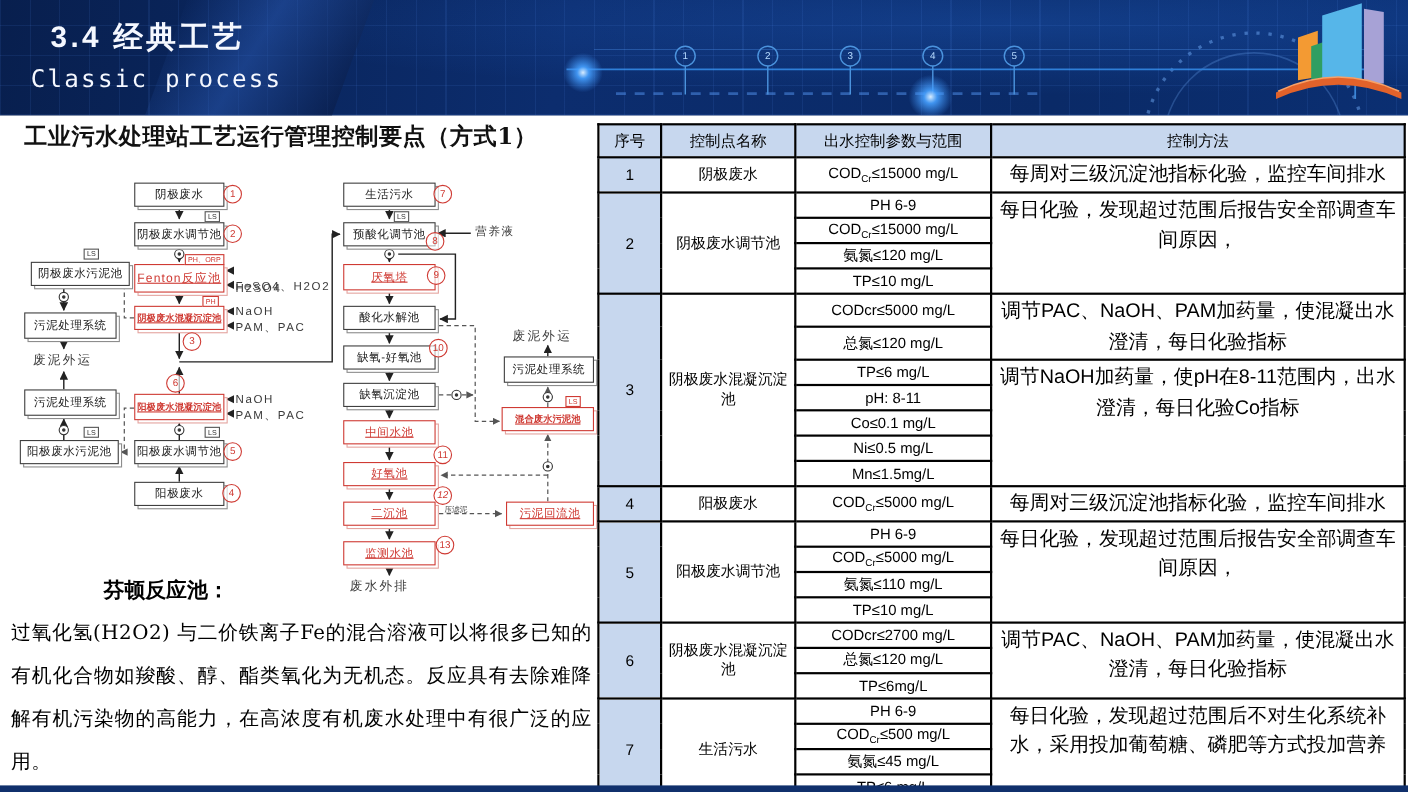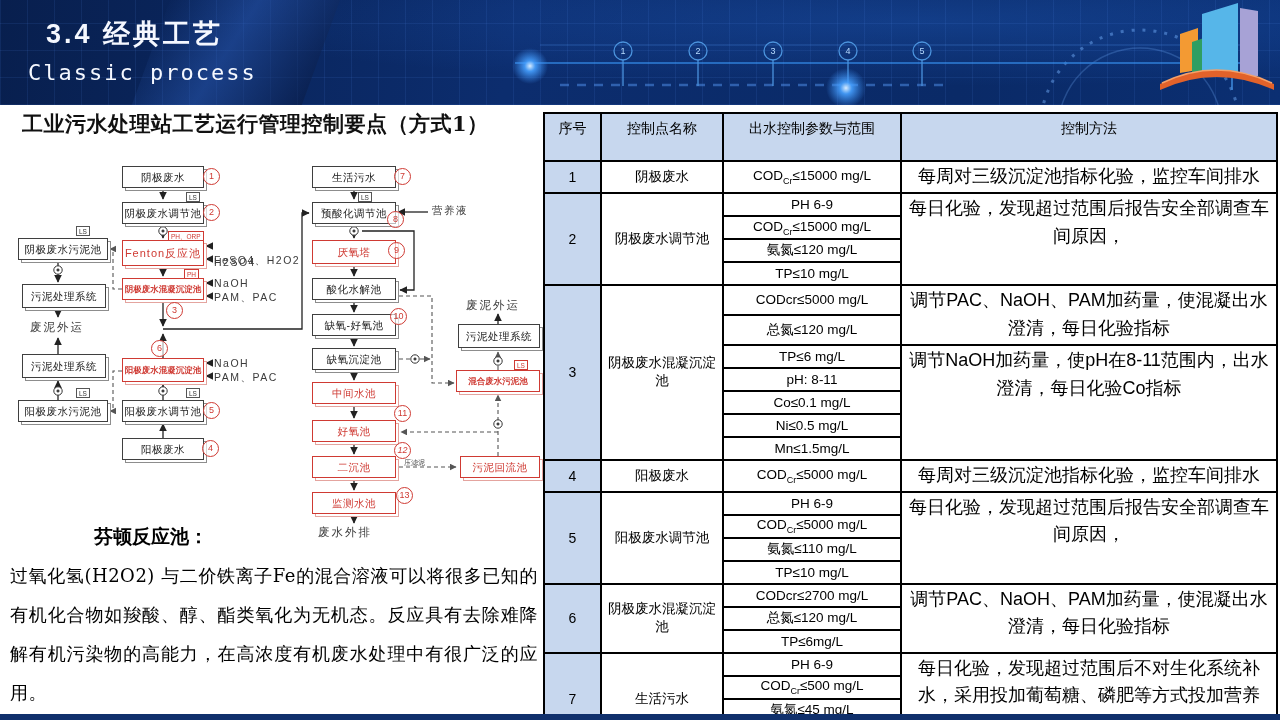--- a/index.html
+++ b/index.html
@@ -26,41 +26,41 @@
   .stitle{position:absolute;left:22px;top:110px;width:516px;font-family:"DejaVu Serif",serif;
     font-size:21px;font-weight:700;color:#111;letter-spacing:0.5px;}
 
   
   .flowchart{position:absolute;inset:0;pointer-events:none;}
   .flowchart svg{position:absolute;left:0;top:0;}
   .fl{position:absolute;box-sizing:border-box;}
   .fl.box{display:flex;align-items:center;justify-content:center;background:#fff;border:1.4px solid #3f3f3f;
     color:#222;font-size:10.5px;line-height:1;letter-spacing:0.5px;
     box-shadow:3px 3px 0 -1px #fff,3px 3px 0 0 #8d8d8d;}
-  .fl.red{border-color:#cf3a33;color:#cf3a33;box-shadow:3px 3px 0 -1px #fff,3px 3px 0 0 #e4a49f;}
+  .fl.red{border-color:#cf3a33;color:#cf3a33;box-shadow:3px 3px 0 -1px #fff,3px 3px 0 0 #e4a49f;text-decoration:underline;}
   .fl.small{font-size:8.5px;font-weight:700;letter-spacing:0;}
   .fl.fenton{font-size:11px;letter-spacing:1px;}
   .fl.text{color:#3c3c3c;font-size:11.5px;letter-spacing:2px;white-space:nowrap;}
   .fl.chem{color:#3b3b3b;font-size:10.5px;letter-spacing:1.5px;white-space:nowrap;}
   .fl.mini{color:#444;font-size:7px;letter-spacing:0;white-space:nowrap;}
   .fl.tag{border:1px solid #555;background:#fff;color:#333;font-size:6.5px;line-height:1.1;padding:0.5px 2px;}
   .fl.tagred{border:1px solid #cf3a33;background:#fff;color:#cf3a33;font-size:6.5px;line-height:1.1;padding:0.5px 2px;}
   .fnum{position:absolute;width:15px;height:15px;border:1.3px solid #cf3a33;border-radius:50%;
     color:#cf3a33;font-size:9px;line-height:15px;text-align:center;background:rgba(255,255,255,.65);}
 
   
   .fenton-h{position:absolute;left:54px;top:524px;font-family:"DejaVu Serif",serif;font-size:19px;font-weight:700;color:#000;margin-left:40px;}
   .fenton-b{position:absolute;left:10px;top:556px;width:528px;font-family:"DejaVu Serif",serif;
     font-size:18px;line-height:39px;color:#000;text-align:justify;letter-spacing:0.5px;}
 
   
   .ctl{position:absolute;left:543px;top:112px;width:735px;border-collapse:collapse;table-layout:fixed;
     background:#fff;font-size:13.5px;color:#000;}
   .ctl th,.ctl td{border:2px solid #000;padding:1px 4px;overflow:hidden;}
-  .ctl thead tr{height:48px;}
+  .ctl thead tr{height:30px;}
   .ctl tbody tr{height:23px;}
   .ctl th{background:#c7d7ee;font-weight:400;font-size:14px;vertical-align:top;padding-top:6px;}
   .num-cell{background:#c7d7ee;text-align:center;vertical-align:middle;font-size:14px;}
   .name-cell{text-align:center;vertical-align:middle;font-size:13.5px;padding:0 10px;}
   .param-cell{text-align:center;vertical-align:middle;font-size:13.5px;white-space:nowrap;}
   .param-cell sub{font-size:9px;}
   .method-cell{text-align:center;font-size:18px;line-height:1.55;padding:2px 8px;}
   .method-cell.top{vertical-align:top;}
   .method-cell.mid{vertical-align:middle;}
 
@@ -212,21 +212,21 @@
       <div class="fnum" style="left: 203px; top: 204px;">2</div>
       <div class="fl box red fenton" style="left: 122px; top: 240px; width: 82px; height: 26px;">Fenton反应池</div>
       <div class="fl box red small" style="left: 122px; top: 278px; width: 82px; height: 22px;">阴极废水混凝沉淀池</div>
       <div class="fnum" style="left: 166px; top: 302px;">3</div>
       <div class="fl box red small" style="left: 122px; top: 358px; width: 82px; height: 24px;">阳极废水混凝沉淀池</div>
       <div class="fnum" style="left: 151px; top: 340px;">6</div>
       <div class="fl box" style="left: 122px; top: 400px; width: 82px; height: 22px;">阳极废水调节池</div>
       <div class="fnum" style="left: 203px; top: 402px;">5</div>
       <div class="fl box" style="left: 122px; top: 438px; width: 82px; height: 22px;">阳极废水</div>
       <div class="fnum" style="left: 202px; top: 440px;">4</div>
-      <div class="fl box" style="left: 18px; top: 238px; width: 90px; height: 22px;">阴极废水污泥池</div>
+      <div class="fl box" style="left: 28px; top: 238px; width: 90px; height: 22px;">阴极废水污泥池</div>
       <div class="fl box" style="left: 22px; top: 284px; width: 84px; height: 24px;">污泥处理系统</div>
       <div class="fl text" style="left: 30px; top: 320px;">废泥外运</div>
       <div class="fl box" style="left: 22px; top: 354px; width: 84px; height: 24px;">污泥处理系统</div>
       <div class="fl box" style="left: 18px; top: 400px; width: 90px; height: 22px;">阳极废水污泥池</div>
       <div class="fl box" style="left: 312px; top: 166px; width: 84px; height: 22px;">生活污水</div>
       <div class="fnum" style="left: 394px; top: 168px;">7</div>
       <div class="fl box" style="left: 312px; top: 202px; width: 84px; height: 22px;">预酸化调节池</div>
       <div class="fnum" style="left: 387px; top: 211px;">8</div>
       <div class="fl box red" style="left: 312px; top: 240px; width: 84px; height: 24px;">厌氧塔</div>
       <div class="fnum" style="left: 388px; top: 242px;">9</div>

